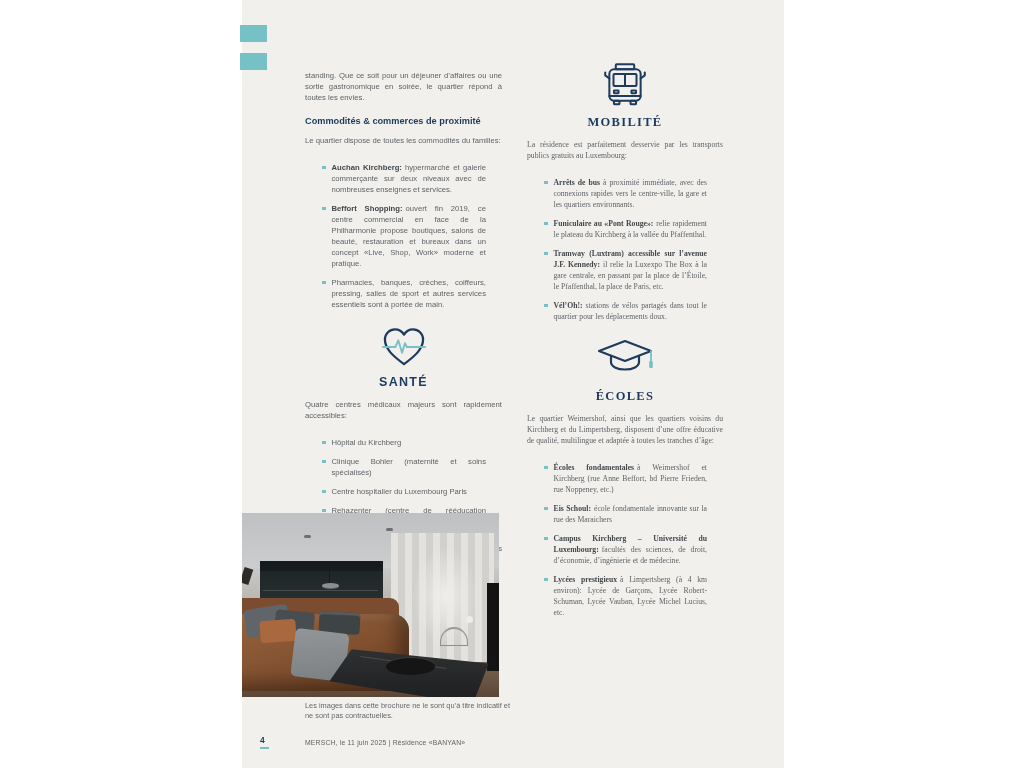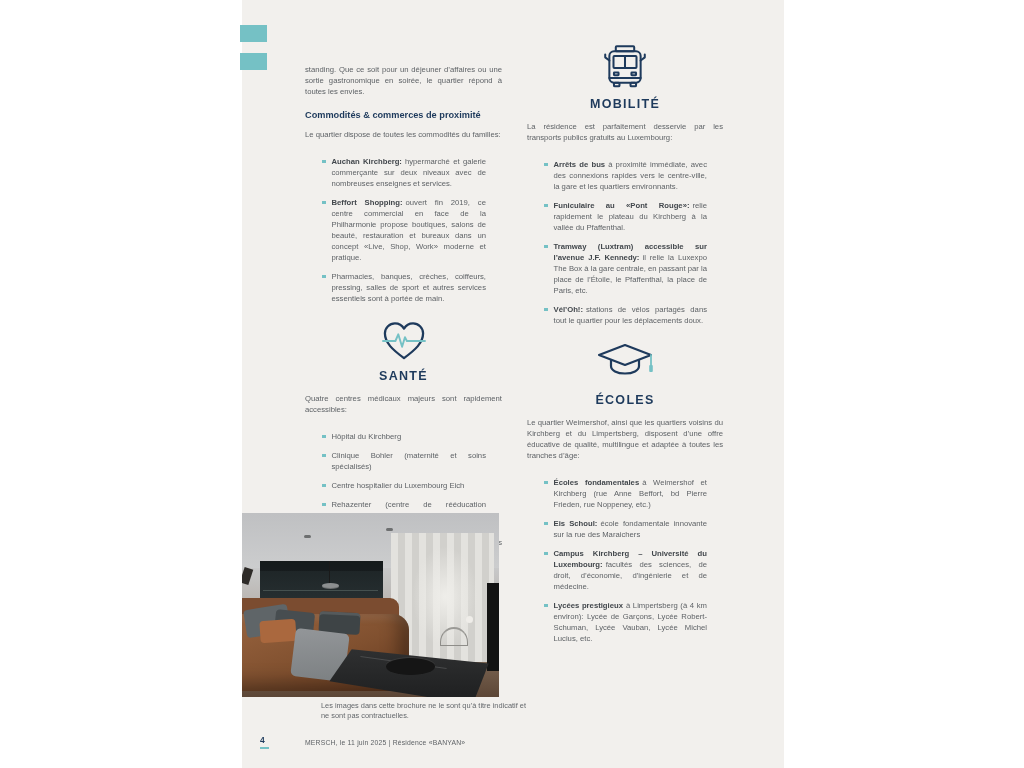--- a/index.html
+++ b/index.html
@@ -12,22 +12,22 @@
     position:absolute;left:242px;top:0;width:542px;height:768px;
     background:#f2f0ed;
   }
   
   .sq{position:absolute;width:27px;height:17px;background:#75c1c5;}
   .sq1{left:-2px;top:25px;}
   .sq2{left:-2px;top:53px;}
 
   
   .col{position:absolute;width:197px;color:#5e6266;font-size:7.7px;line-height:11px;}
-  .col-left{left:63px;top:64px;}
-  .col-right{left:285px;top:44px;width:196px;}
+  .col-left{left:63px;top:70px;}
+  .col-right{left:285px;top:62px;width:196px;font-family:Liberation Serif, serif;}
   p{margin:0;text-align:justify;}
   .mb{margin-bottom:13px;}
   .subhead{
     font-size:9.2px;font-weight:bold;color:#1e3a5c;margin:0 0 8px 0;text-align:left;
   }
   .lead{margin-bottom:10px;}
   .blist{list-style:none;margin:16px;padding:0;}
   .blist li{display:flex;margin-bottom:8px;}
   .blist .marker{
     flex:0 0 auto;width:3.5px;height:3.5px;background:#75c1c5;margin:3.5px 6px 0 1px;
@@ -76,21 +76,21 @@
   .ph-pillow3{left:7%;top:58%;width:14%;height:12%;background:#aa683e;border-radius:4px;transform:rotate(-4deg);}
   .ph-pillow4{left:30%;top:54%;width:16%;height:12%;background:#3e4446;border-radius:4px;transform:rotate(3deg);box-shadow:inset 0 3px 0 rgba(255,255,255,.12);}
   .ph-throw{left:20%;top:64%;width:21%;height:26%;background:linear-gradient(170deg,#939699 0%,#7c8082 100%);border-radius:5px;transform:rotate(7deg);}
   .ph-table{left:34%;top:74%;width:62%;height:30%;background:linear-gradient(180deg,#2f3031 0%,#1d1e1f 100%);
     clip-path:polygon(14% 0,100% 26%,90% 100%,0 58%);}
   .ph-tableline{left:46%;top:81%;width:34%;height:1px;background:#4a4b4c;transform:rotate(8deg);}
   .ph-bowl{left:56%;top:79%;width:19%;height:9%;background:#151515;border-radius:50%;box-shadow:0 -1px 0 #3a3a3a;}
 
   .caption{
     position:absolute;left:63px;top:701px;width:205px;
-    font-size:7.4px;line-height:10px;color:#63676b;margin-left:16px;
+    font-size:7.4px;line-height:10px;color:#63676b;
   }
 
   
   .pagenum{
     position:absolute;left:18px;top:735px;font-size:8.5px;font-weight:bold;color:#1e3a5c;
   }
   .pagenum::after{
     content:"";display:block;width:9px;height:2px;background:#75c1c5;margin-top:1.5px;
   }
   .footer-text{
@@ -137,21 +137,21 @@
       <li>
           <span class="marker"></span>
           <span class="li-text"><span>Hôpital du Kirchberg</span></span>
         </li>
       <li>
           <span class="marker"></span>
           <span class="li-text"><span>Clinique Bohler (maternité et soins spécialisés)</span></span>
         </li>
       <li>
           <span class="marker"></span>
-          <span class="li-text"><span>Centre hospitalier du Luxembourg Eich</span></span>
+          <span class="li-text"><span>Centre hospitalier du Luxembourg Paris</span></span>
         </li>
       <li>
           <span class="marker"></span>
           <span class="li-text"><span>Rehazenter (centre de rééducation fonctionnelle)</span></span>
         </li>
     </ul>
     <p class="outro">Ils offrent un accès rapide à des soins de qualité dans toutes les spécialités.</p>
   </div>
 
   <div class="col col-right">

